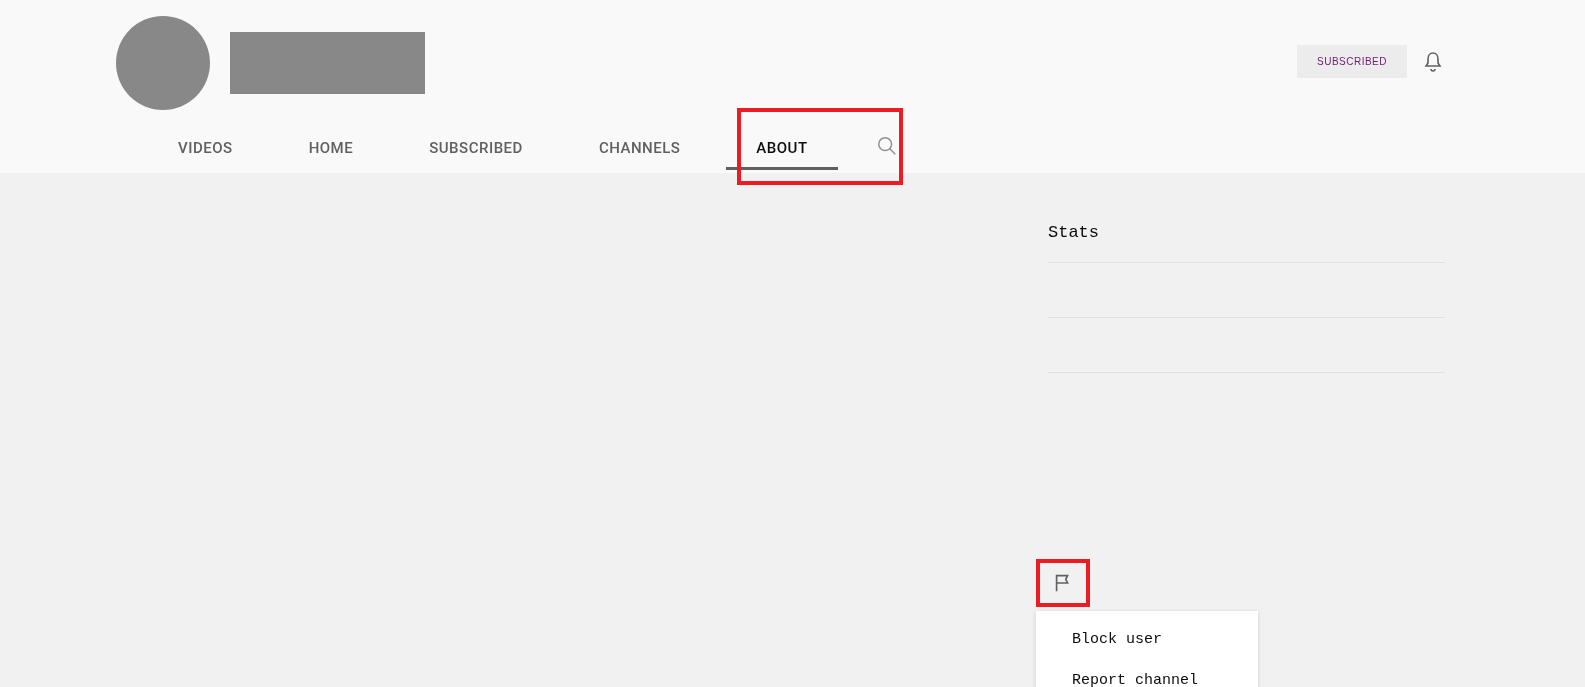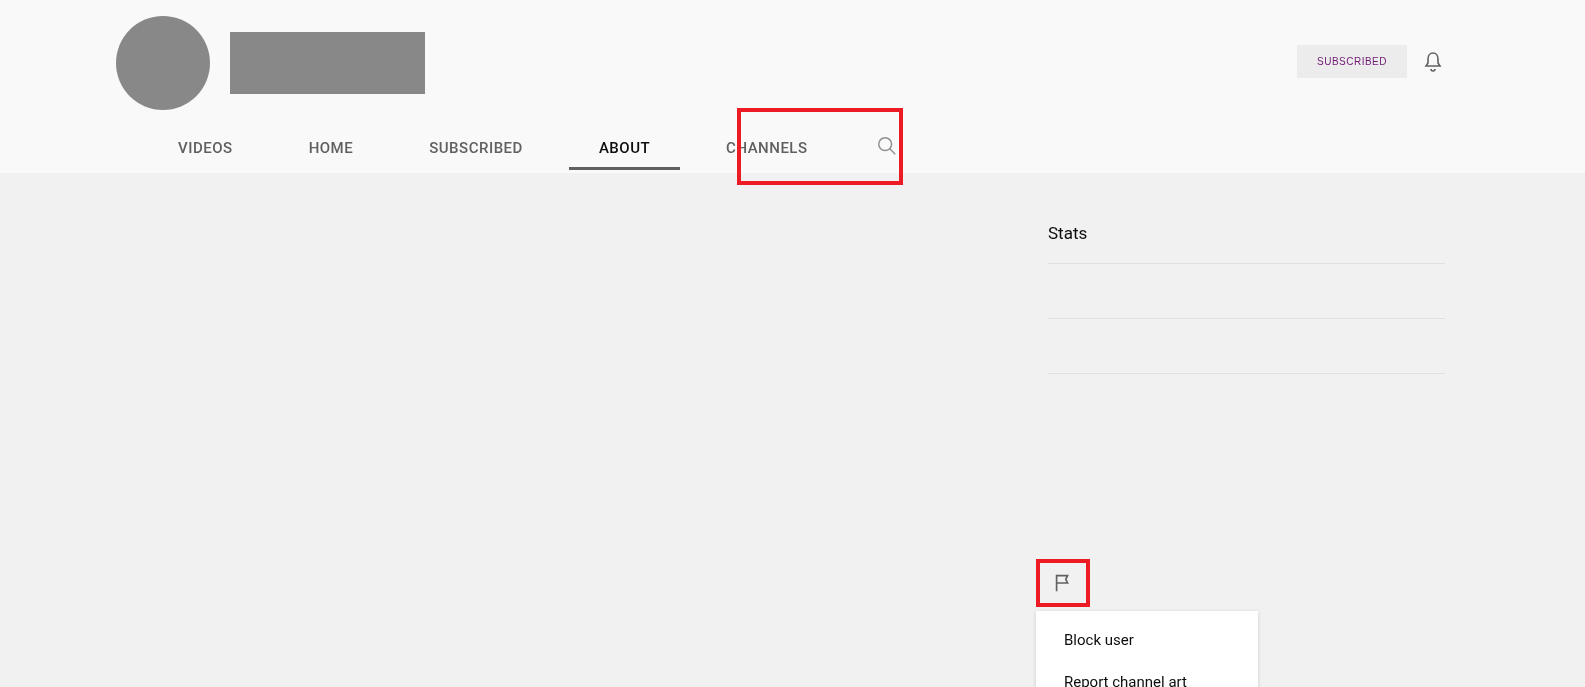--- a/index.html
+++ b/index.html
@@ -100,20 +100,21 @@
       height: 77px;
       pointer-events: none;
     }
     .search-icon-wrap {
       margin-left: 30px;
       cursor: pointer;
     }
     .content {
       position: relative;
       height: 514px;
+      font-family: Liberation Mono, monospace;
     }
     .stats-panel {
       position: absolute;
       left: 1048px;
       top: 50px;
       width: 397px;
     }
     .stats-title {
       font-size: 17px;
       color: #0d0d0d;
@@ -139,21 +140,21 @@
     .dropdown-menu {
       position: absolute;
       left: 1036px;
       top: 438px;
       width: 222px;
       background: #ffffff;
       box-shadow: 0 1px 4px rgba(0,0,0,0.15);
       padding: 8px 0;
     }
     .menu-item {
-      padding: 12px 28px;
+      padding: 12px 36px;
       font-size: 15px;
       color: #0d0d0d;
       cursor: pointer;
     }
   </style>
 </head>
 <body>
 
 <div class="header-section">
   <div class="channel-info">
@@ -168,22 +169,22 @@
         <path d="M12 3 C9 3 7 5.5 7 9 L7 13 L5 16 L19 16 L17 13 L17 9 C17 5.5 15 3 12 3 Z"></path>
         <path d="M10 19 C10 20.1 10.9 21 12 21 C13.1 21 14 20.1 14 19"></path>
       </svg>
     </span>
   </div>
 
   <div class="tabs-row">
     <div class="tab">VIDEOS</div>
     <div class="tab">HOME</div>
     <div class="tab">SUBSCRIBED</div>
+    <div class="tab">CHANNELS</div>
     <div class="tab active">ABOUT</div>
-    <div class="tab">CHANNELS</div>
     <span class="search-icon-wrap">
       <svg viewBox="0 0 24 24" width="22" height="22" fill="none" stroke="#909090" stroke-width="1.6">
         <circle cx="10" cy="10" r="7"></circle>
         <line x1="15" y1="15" x2="21" y2="21"></line>
       </svg>
     </span>
   </div>
 
   <div class="tab-highlight"></div>
 </div>

